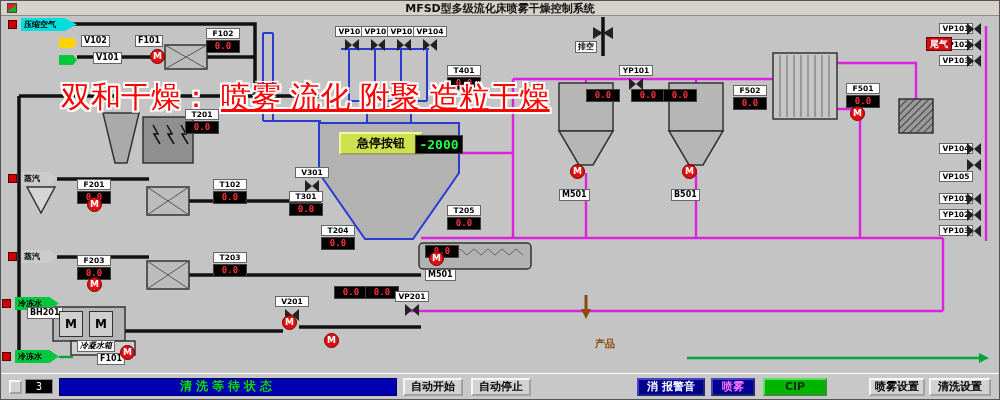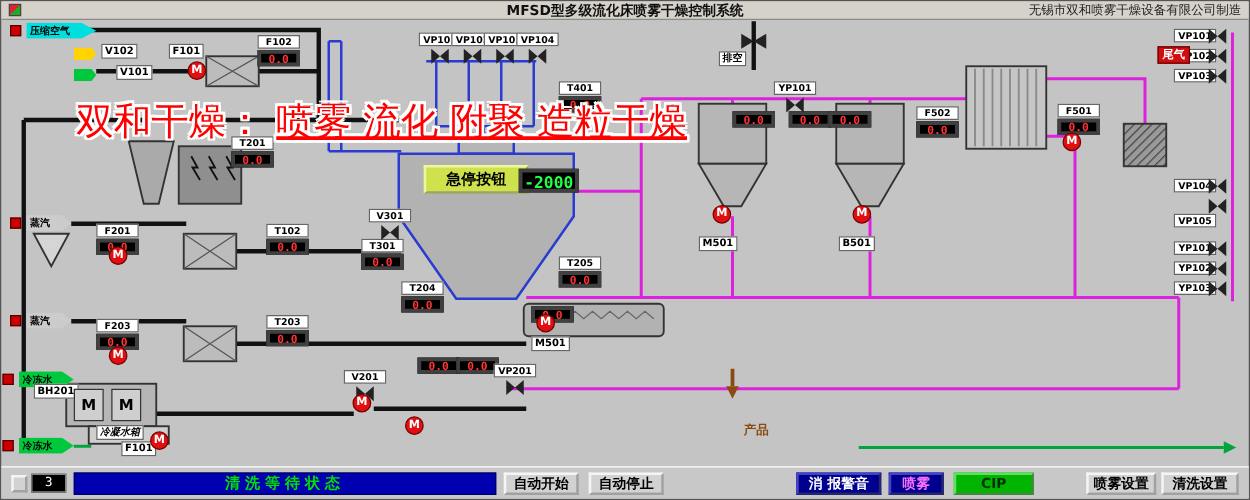--- a/index.html
+++ b/index.html
@@ -7,21 +7,21 @@
 .screen{position:relative;width:1000px;height:400px;background:#c4c4c4;border:1px solid #555;overflow:hidden}
 svg#pipes{position:absolute;left:0;top:0;z-index:1;pointer-events:none}
 #overlay{position:absolute;left:0;top:0;width:1000px;height:400px;z-index:2}
 .titlebar{position:absolute;top:0;left:0;right:0;height:15px;background:#d6d2ca;border-bottom:1px solid #8a8a8a;display:flex;align-items:center;padding:0 6px;z-index:10}
 .titlebar .title{position:absolute;left:0;right:0;text-align:center;font-weight:bold;font-size:11px;color:#111}
 .titlebar .mfr{margin-left:auto;font-size:10px;color:#222;z-index:1;white-space:nowrap}
 .app-icon{width:10px;height:10px;background:linear-gradient(135deg,#d23 50%,#2a2 50%);border:1px solid #444;z-index:1}
 .flow-arrow{position:absolute;clip-path:polygon(0 0,78% 0,100% 50%,78% 100%,0 100%);font-size:8px;font-weight:bold;color:#000;display:flex;align-items:center;padding-left:3px;white-space:nowrap}
 .src-box{position:absolute;width:9px;height:9px;background:#c00;border:1px solid #500}
 .tag-label{position:absolute;width:34px;height:11px;background:#fff;border:1px solid #666;font-size:7.5px;line-height:9px;text-align:center;color:#000;font-weight:bold;white-space:nowrap;overflow:hidden}
-.led{position:absolute;width:34px;height:13px;background:#000;border:3px solid #404040;color:#ff3333;font-family:"DejaVu Sans Mono",monospace;font-size:9px;font-weight:bold;text-align:center;line-height:11px}
+.led{position:absolute;width:34px;height:13px;background:#000;border:1px solid #404040;color:#ff3333;font-family:"DejaVu Sans Mono",monospace;font-size:9px;font-weight:bold;text-align:center;line-height:11px}
 .led.big{position:absolute;left:414px;top:134px;width:48px;height:19px;font-size:13px;line-height:17px;color:#2f4;z-index:3}
 .bowtie{position:absolute;width:14px;height:12px}
 .bowtie:before,.bowtie:after{content:"";position:absolute;top:0;width:0;height:0;border-top:6px solid transparent;border-bottom:6px solid transparent}
 .bowtie:before{left:0;border-left:7px solid #222}
 .bowtie:after{right:0;border-right:7px solid #222}
 .plain{position:absolute;font-size:8px;font-weight:bold;white-space:nowrap}
 .plain.box{background:#fff;border:1px solid #666;color:#000;padding:0 2px;line-height:10px}
 .plain.redbox{background:#d01010;border:1px solid #600;color:#fff;padding:1px 3px;line-height:10px;font-size:9px}
 .plain.brown{color:#8a4a10;font-size:10px}
 .pump{position:absolute;width:15px;height:15px;border-radius:50%;background:#e01010;border:1px solid #700;color:#fff;font-size:9px;font-weight:bold;text-align:center;line-height:13px;z-index:3}
@@ -252,21 +252,20 @@
       <div class="motor-box" style="left: 88px; top: 310px;">M</div>
     </div>
 
   <div class="estop">急停按钮</div>
   <div class="led big">-2000</div>
   <div class="watermark"><span>双和干燥：</span><span class="slogan">喷雾 流化 附聚 造粒干燥</span></div>
 
   <div class="titlebar">
     <span class="app-icon"></span>
     <span class="title">MFSD型多级流化床喷雾干燥控制系统</span>
-    <span class="mfr">无锡市双和喷雾干燥设备有限公司制造</span>
   </div>
 
   <div class="bottombar">
     <span class="mini-btn"></span>
     <span class="counter">3</span>
     <span class="statusbar">清洗等待状态</span>
     <span class="btn gray" style="left:402px;width:60px">自动开始</span>
     <span class="btn gray" style="left:470px;width:60px">自动停止</span>
     <span class="btn navy" style="left:636px;width:68px">消 报警音</span>
     <span class="btn navy" id="btn-spray" style="left:710px;width:44px">喷雾</span>

